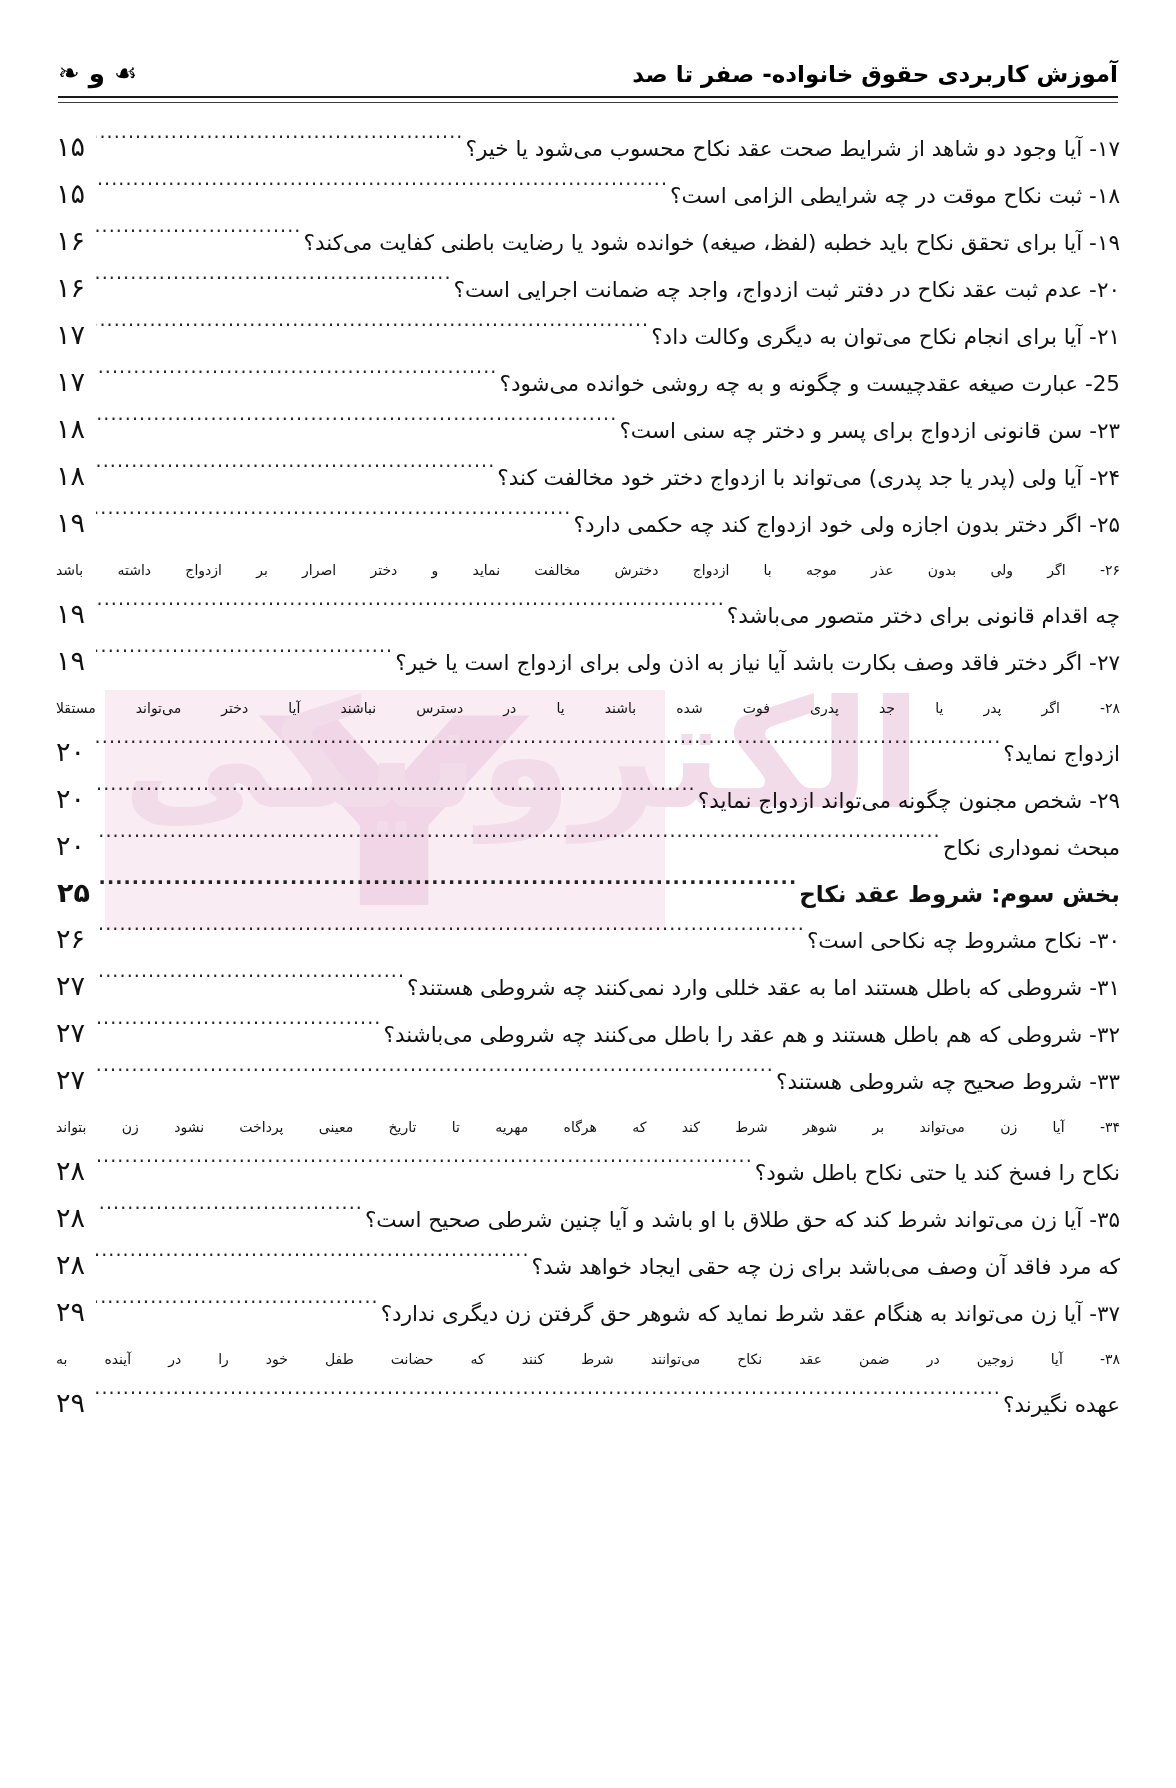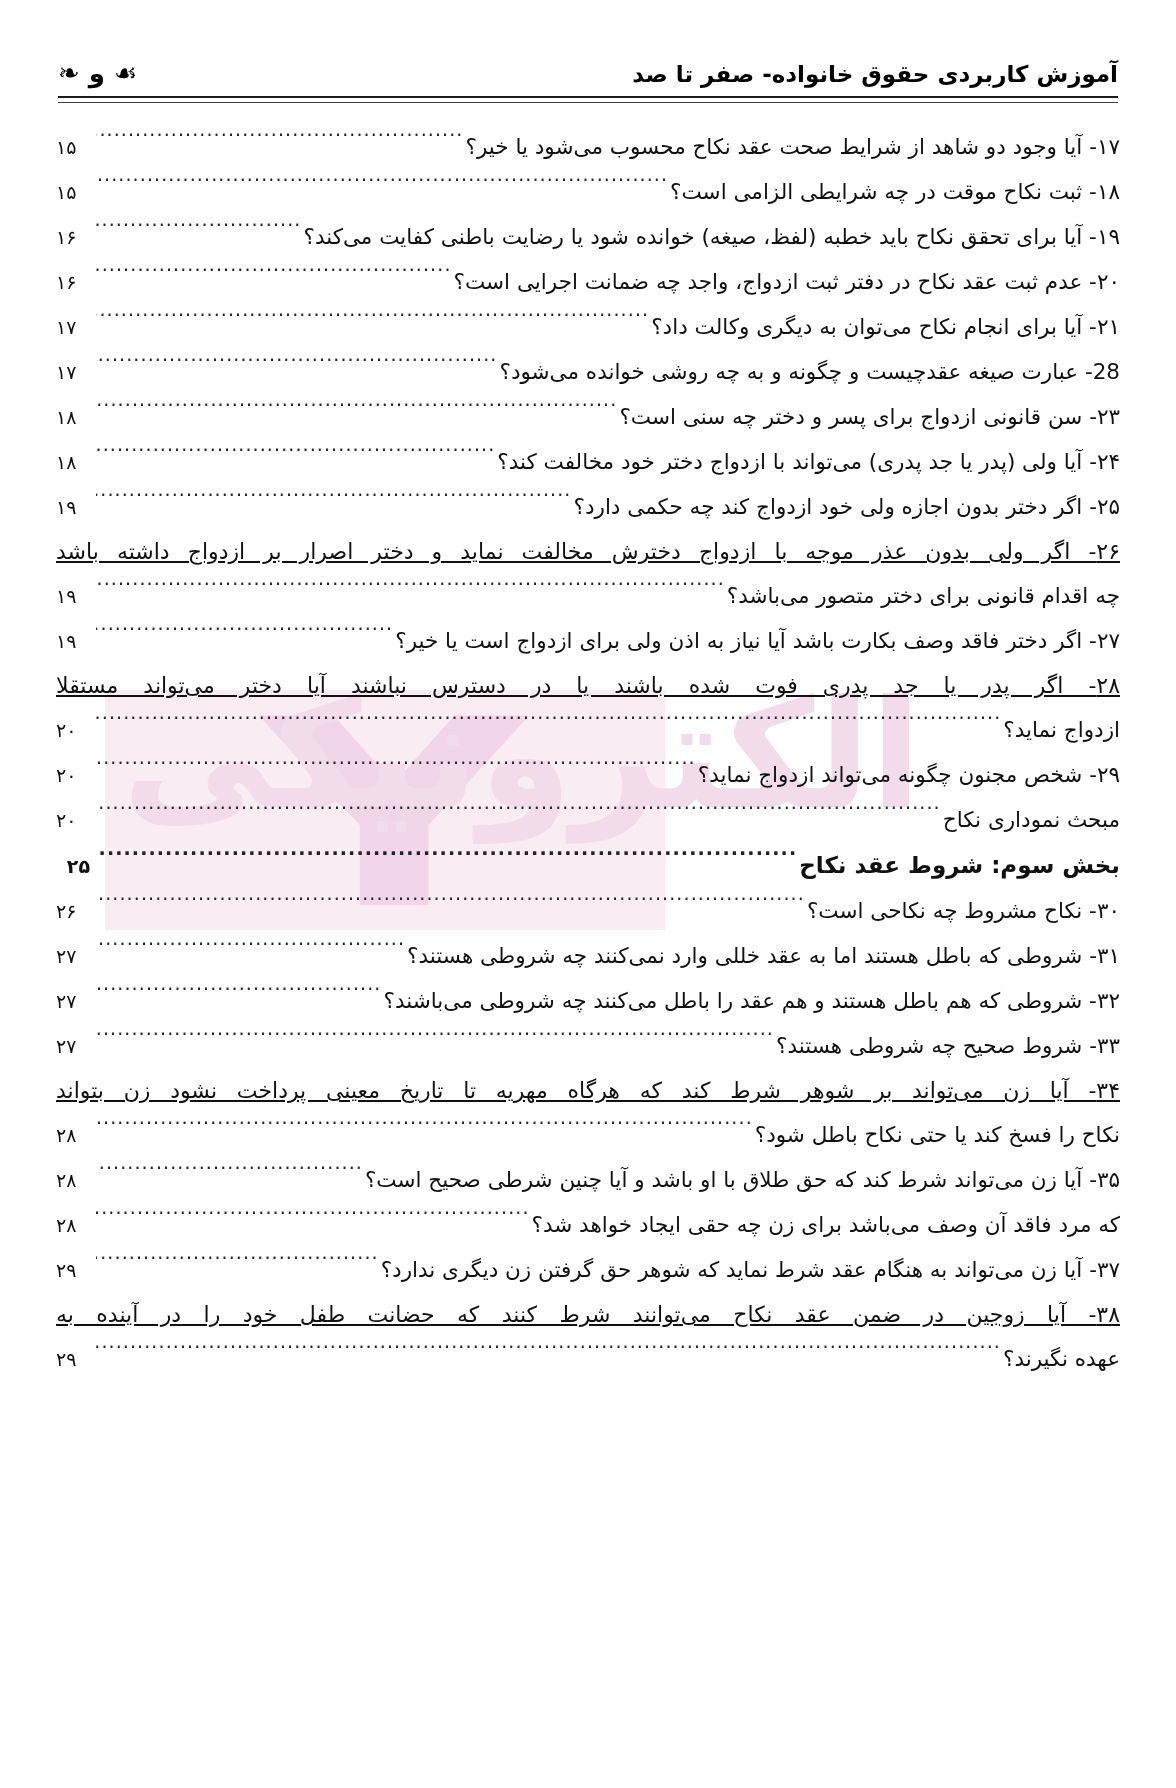--- a/index.html
+++ b/index.html
@@ -140,36 +140,35 @@
     position: absolute;
     right: 0;
     bottom: 0.18em;
     font-size: 19px;
     letter-spacing: 1.1px;
     color: #222;
     white-space: nowrap;
   }
   .toc-page {
     flex: 0 0 auto;
-    font-size: 19px;
+    font-size: 27px;
     padding-right: 4px;
     min-width: 34px;
     text-align: left;
   }
   .toc-line.bold .toc-page { font-weight: 700; text-align: right; }
 
   
   .toc-wrap-first {
-    font-size: 22px;
+    font-size: 14px;
     line-height: 44px;
     text-align: justify;
     text-align-last: justify;
     width: 100%;
     word-spacing: 2px;
-    text-decoration: underline;
   }
 </style>
 </head>
 <body>
 
 <div class="page">
 
   <div class="watermark">
     <div class="wm-band"></div>
     <div class="wm-y">Y</div>
@@ -213,21 +212,21 @@
       </div>
       <div class="toc-entry">
         <div class="toc-line">
           <span class="toc-text">۲۱- آیا برای انجام نکاح می‌توان به دیگری وکالت داد؟</span>
           <span class="toc-leader"></span>
           <span class="toc-page">۱۷</span>
         </div>
       </div>
       <div class="toc-entry">
         <div class="toc-line">
-          <span class="toc-text">28- عبارت صیغه عقدچیست و چگونه و به چه روشی خوانده می‌شود؟</span>
+          <span class="toc-text">25- عبارت صیغه عقدچیست و چگونه و به چه روشی خوانده می‌شود؟</span>
           <span class="toc-leader"></span>
           <span class="toc-page">۱۷</span>
         </div>
       </div>
       <div class="toc-entry">
         <div class="toc-line">
           <span class="toc-text">۲۳- سن قانونی ازدواج برای پسر و دختر چه سنی است؟</span>
           <span class="toc-leader"></span>
           <span class="toc-page">۱۸</span>
         </div>

